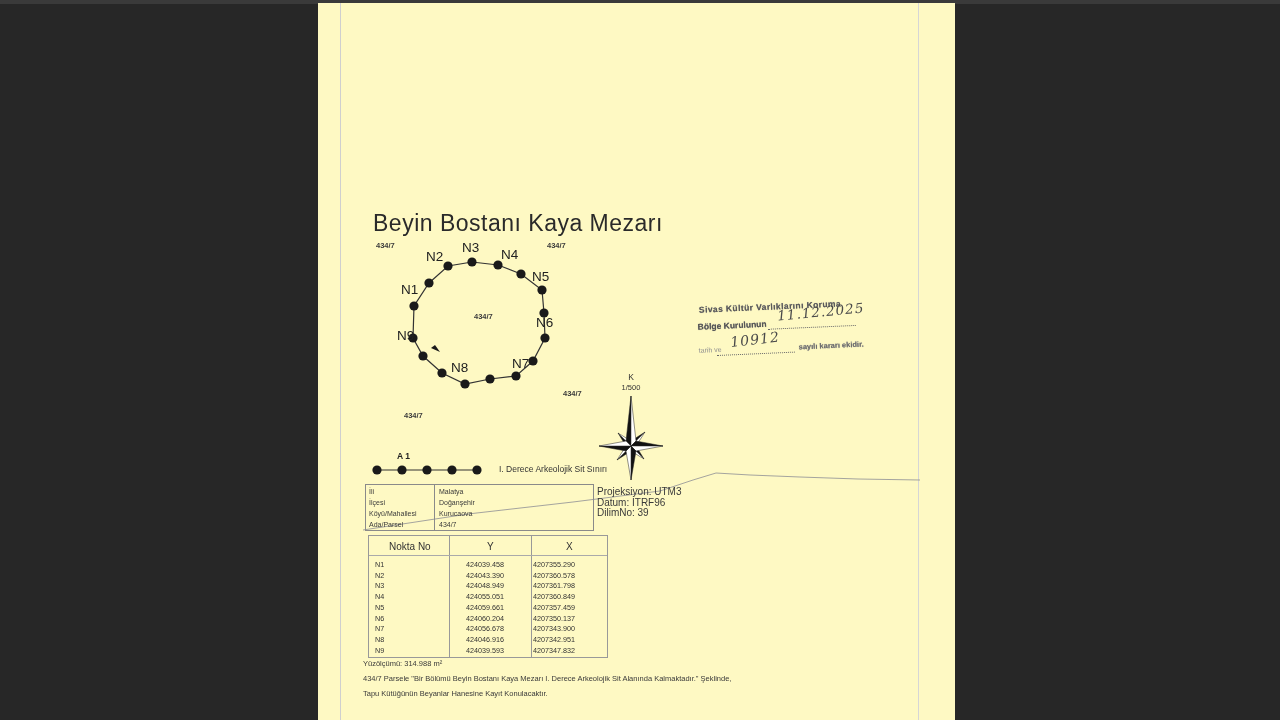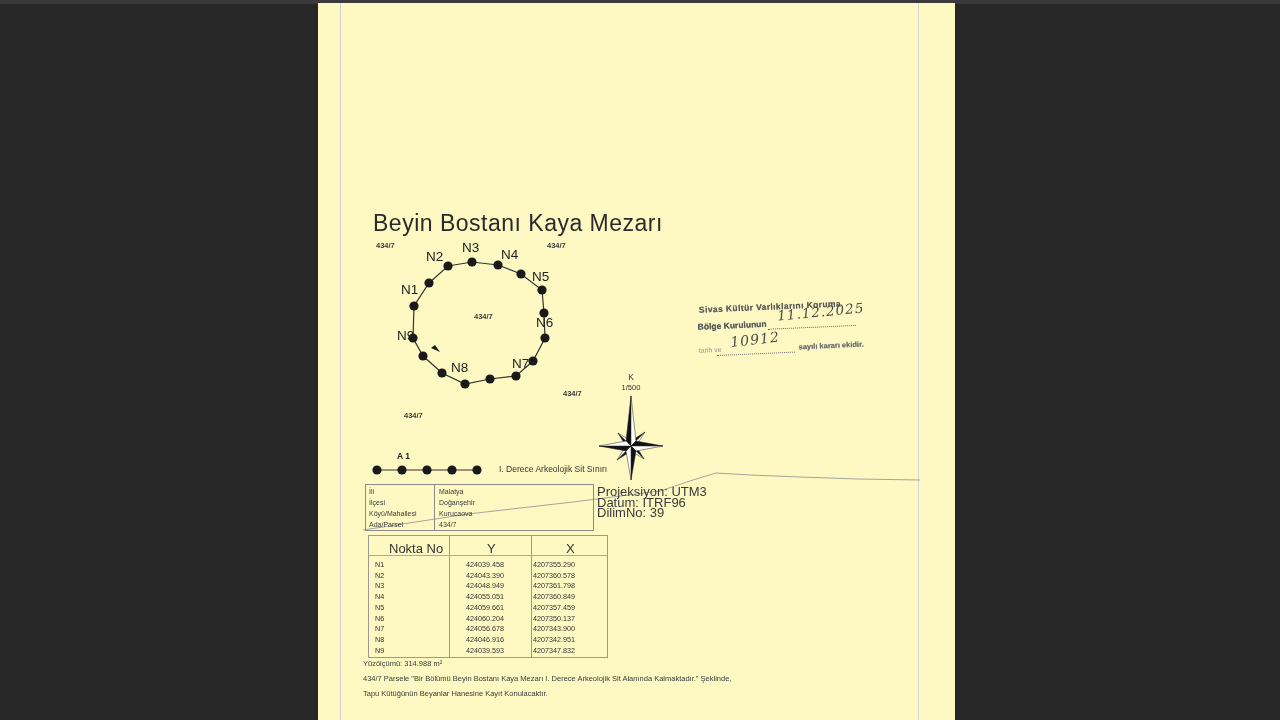--- a/index.html
+++ b/index.html
@@ -42,30 +42,30 @@
   
   .info-table{
     position:absolute;left:47px;top:481px;width:227px;height:45px;
     border:1px solid #8a8a8a;font-size:7px;color:#3a3a3a;
   }
   .info-divider{position:absolute;left:68px;top:0;width:1px;height:100%;background:#8a8a8a;}
   .info-row{position:absolute;left:0;width:100%;height:11px;line-height:11px;}
   .info-row .i-label{position:absolute;left:3px;white-space:nowrap;}
   .info-row .i-value{position:absolute;left:73px;white-space:nowrap;}
   
-  .projection{position:absolute;left:279px;top:484px;font-size:13px;color:#3a3a3a;line-height:10.5px;}
+  .projection{position:absolute;left:279px;top:484px;font-size:10px;color:#3a3a3a;line-height:10.5px;}
   
   .coords-table{
     position:absolute;left:50px;top:532px;width:238px;height:121px;
     border:1px solid #999;font-size:7.2px;color:#333;
   }
   .c-div1{position:absolute;left:80px;top:0;width:1px;height:100%;background:#999;}
   .c-div2{position:absolute;left:162px;top:0;width:1px;height:100%;background:#999;}
   .c-headrule{position:absolute;left:0;top:19px;width:100%;height:1px;background:#aaa;}
-  .c-header{position:absolute;top:5px;font-size:13px;color:#333;white-space:nowrap;}
+  .c-header{position:absolute;top:5px;font-size:10px;color:#333;white-space:nowrap;}
   .c-h-nokta{left:20px;}
   .c-h-y{left:118px;}
   .c-h-x{left:197px;}
   .c-row{position:absolute;left:0;width:100%;height:10.7px;line-height:10.7px;}
   .c-name{position:absolute;left:6px;}
   .c-y{position:absolute;left:82px;width:68px;text-align:center;}
   .c-x{position:absolute;left:164px;width:68px;text-align:left;}
   
   .f-area{position:absolute;left:45px;top:656px;font-size:7.5px;color:#3a3a3a;white-space:nowrap;text-align:center;}
   .f-note1{position:absolute;left:45px;top:671px;font-size:7.5px;color:#3a3a3a;white-space:nowrap;}

